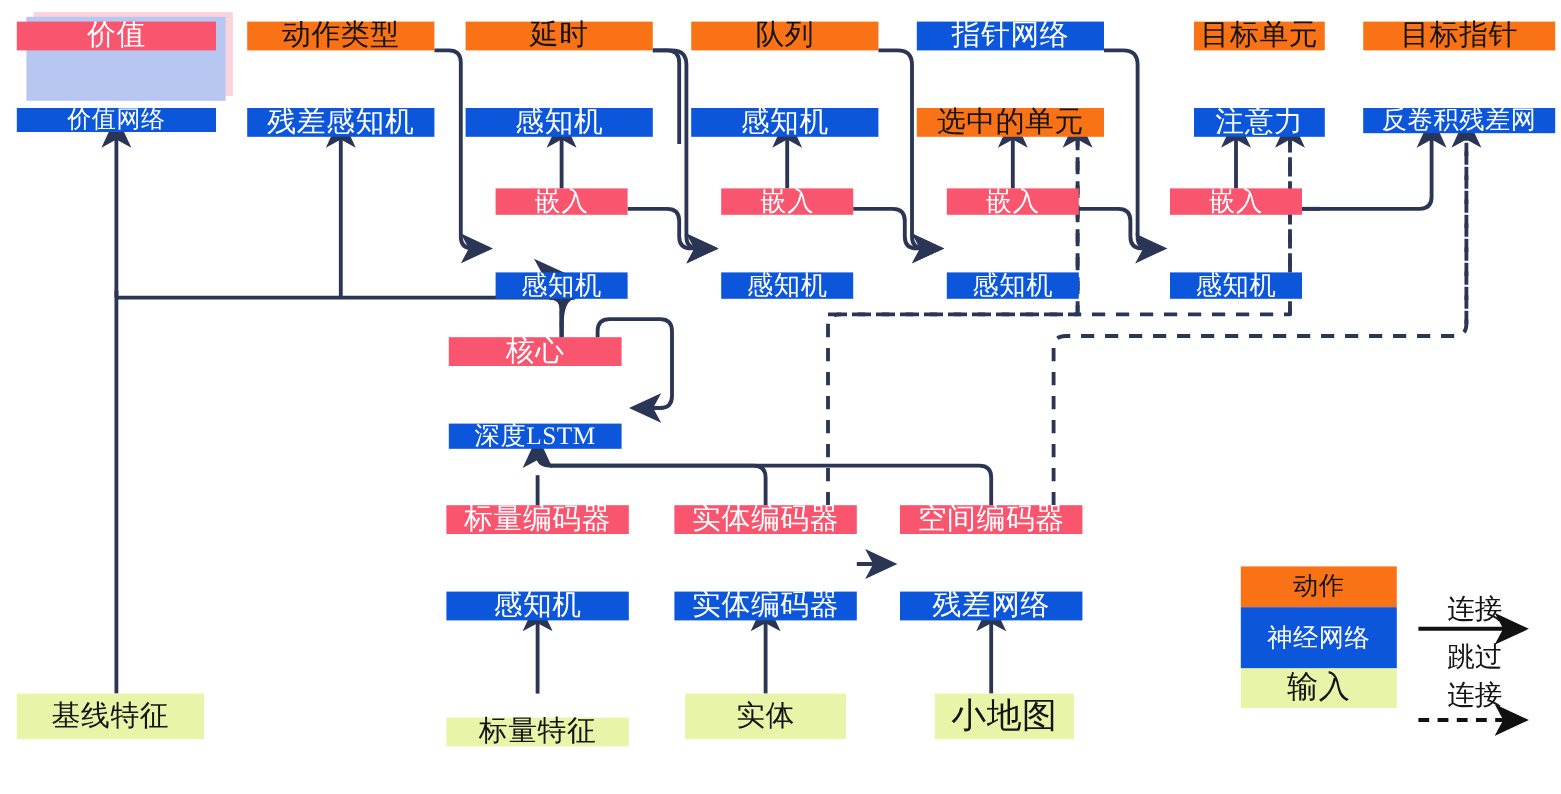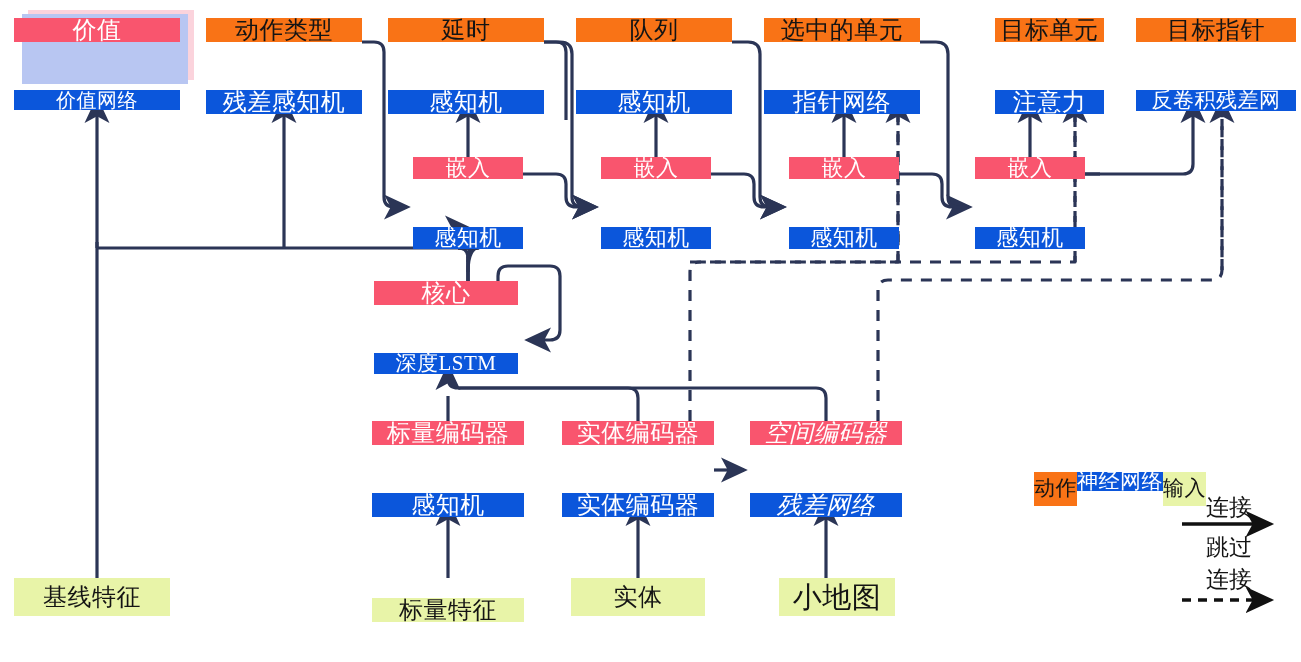--- a/index.html
+++ b/index.html
@@ -12,21 +12,21 @@
         white-space:nowrap;letter-spacing:.5px;line-height:1;}
   .b-act{background:#f97316;color:#141414;}
   .b-out{background:#f9556e;color:#ffffff;}
   .b-net{background:#0b56db;color:#ffffff;}
   .b-in {background:#e8f4a8;color:#141414;}
 
   .shadow{position:absolute;z-index:4;}
   .sh-pink{background:#fbd3dc;}
   .sh-blue{background:#b8c6f2;}
 
-  .legend{position:absolute;z-index:6;display:flex;flex-direction:row;}
+  .legend{position:absolute;z-index:6;display:flex;flex-direction:column;}
   .legend .band{justify-content:center;}
   .lg-label{position:absolute;z-index:6;text-align:center;white-space:nowrap;color:#141414;}
 </style>
 </head>
 <body>
 
 <div id="stage">
 
   <svg id="wires" viewBox="0 0 1301 662" width="1301" height="662">
     <defs>
@@ -139,22 +139,22 @@
       </div>
       <div class="node" style="left: 388px; top: 18px; width: 156px; height: 70px;">
         <div class="band b-act" style="height: 35px; font-size: 24px;">延时</div>
         <div class="band b-net" style="height: 35px; font-size: 24px;">感知机</div>
       </div>
       <div class="node" style="left: 576px; top: 18px; width: 156px; height: 70px;">
         <div class="band b-act" style="height: 35px; font-size: 24px;">队列</div>
         <div class="band b-net" style="height: 35px; font-size: 24px;">感知机</div>
       </div>
       <div class="node" style="left: 764px; top: 18px; width: 156px; height: 70px;">
+        <div class="band b-net" style="height: 35px; font-size: 24px;">指针网络</div>
         <div class="band b-act" style="height: 35px; font-size: 24px;">选中的单元</div>
-        <div class="band b-net" style="height: 35px; font-size: 24px;">指针网络</div>
       </div>
       <div class="node" style="left: 952px; top: 18px; width: 152px; height: 70px; padding-left: 43px;">
         <div class="band b-act" style="height: 35px; font-size: 24px;">目标单元</div>
         <div class="band b-net" style="height: 35px; font-size: 24px;">注意力</div>
       </div>
       <div class="node" style="left: 1136px; top: 18px; width: 160px; height: 70px;">
         <div class="band b-act" style="height: 35px; font-size: 24px;">目标指针</div>
         <div class="band b-net" style="height: 35px; font-size: 21px;">反卷积残差网</div>
       </div>
       <div class="node" style="left: 413px; top: 157px; width: 110px; height: 66px;">
@@ -178,41 +178,41 @@
         <div class="band b-net" style="height: 39px; font-size: 21px; text-align: right;">深度LSTM</div>
       </div>
       <div class="node" style="left: 372px; top: 421px; width: 152px; height: 76px;">
         <div class="band b-out" style="height: 38px; font-size: 24px;">标量编码器</div>
         <div class="band b-net" style="height: 38px; font-size: 24px;">感知机</div>
       </div>
       <div class="node" style="left: 562px; top: 421px; width: 152px; height: 76px;">
         <div class="band b-out" style="height: 38px; font-size: 24px;">实体编码器</div>
         <div class="band b-net" style="height: 38px; font-size: 24px;">实体编码器</div>
       </div>
-      <div class="node" style="left: 750px; top: 421px; width: 152px; height: 76px; font-style: italic;">
+      <div class="node" style="left: 750px; top: 421px; width: 152px; height: 76px;">
         <div class="band b-out" style="height: 38px; font-size: 24px;">空间编码器</div>
         <div class="band b-net" style="height: 38px; font-size: 24px;">残差网络</div>
       </div>
       <div class="node" style="left: 14px; top: 578px; width: 156px; height: 38px;">
         <div class="band b-in" style="height: 38px; font-size: 24px;">基线特征</div>
       </div>
       <div class="node" style="left: 372px; top: 578px; width: 152px; height: 38px;">
         <div class="band b-in" style="height: 38px; font-size: 24px; margin-top: 20px;">标量特征</div>
       </div>
       <div class="node" style="left: 571px; top: 578px; width: 134px; height: 38px;">
         <div class="band b-in" style="height: 38px; font-size: 24px;">实体</div>
       </div>
       <div class="node" style="left: 757px; top: 578px; width: 138px; height: 38px;">
         <div class="band b-in" style="height: 38px; font-size: 29px; margin-left: 22px;">小地图</div>
       </div>
     </div>
 
   <div class="legend" id="legend-box" style="left: 1034px; top: 472px; width: 130px; height: 134px;">
       <div class="band b-act" style="height: 33.5px; font-size: 21px;">动作</div>
-      <div class="band b-net" style="height: 19px; font-size: 21px;">神经网络</div>
-      <div class="band b-in" style="height: 33.5px; font-size: 21px;">输入</div>
+      <div class="band b-net" style="height: 51px; font-size: 21px;">神经网络</div>
+      <div class="band b-in" style="height: 33.5px; font-size: 26px;">输入</div>
     </div>
 
   <div class="lg-label" id="lg-conn" style="left: 1184px; top: 492px; width: 90px; font-size: 23px;">连接</div>
   <div class="lg-label" id="lg-skip1" style="left: 1184px; top: 532px; width: 90px; font-size: 23px;">跳过</div>
   <div class="lg-label" id="lg-skip2" style="left: 1184px; top: 564px; width: 90px; font-size: 23px;">连接</div>
 
 </div>
 
 </body></html>

